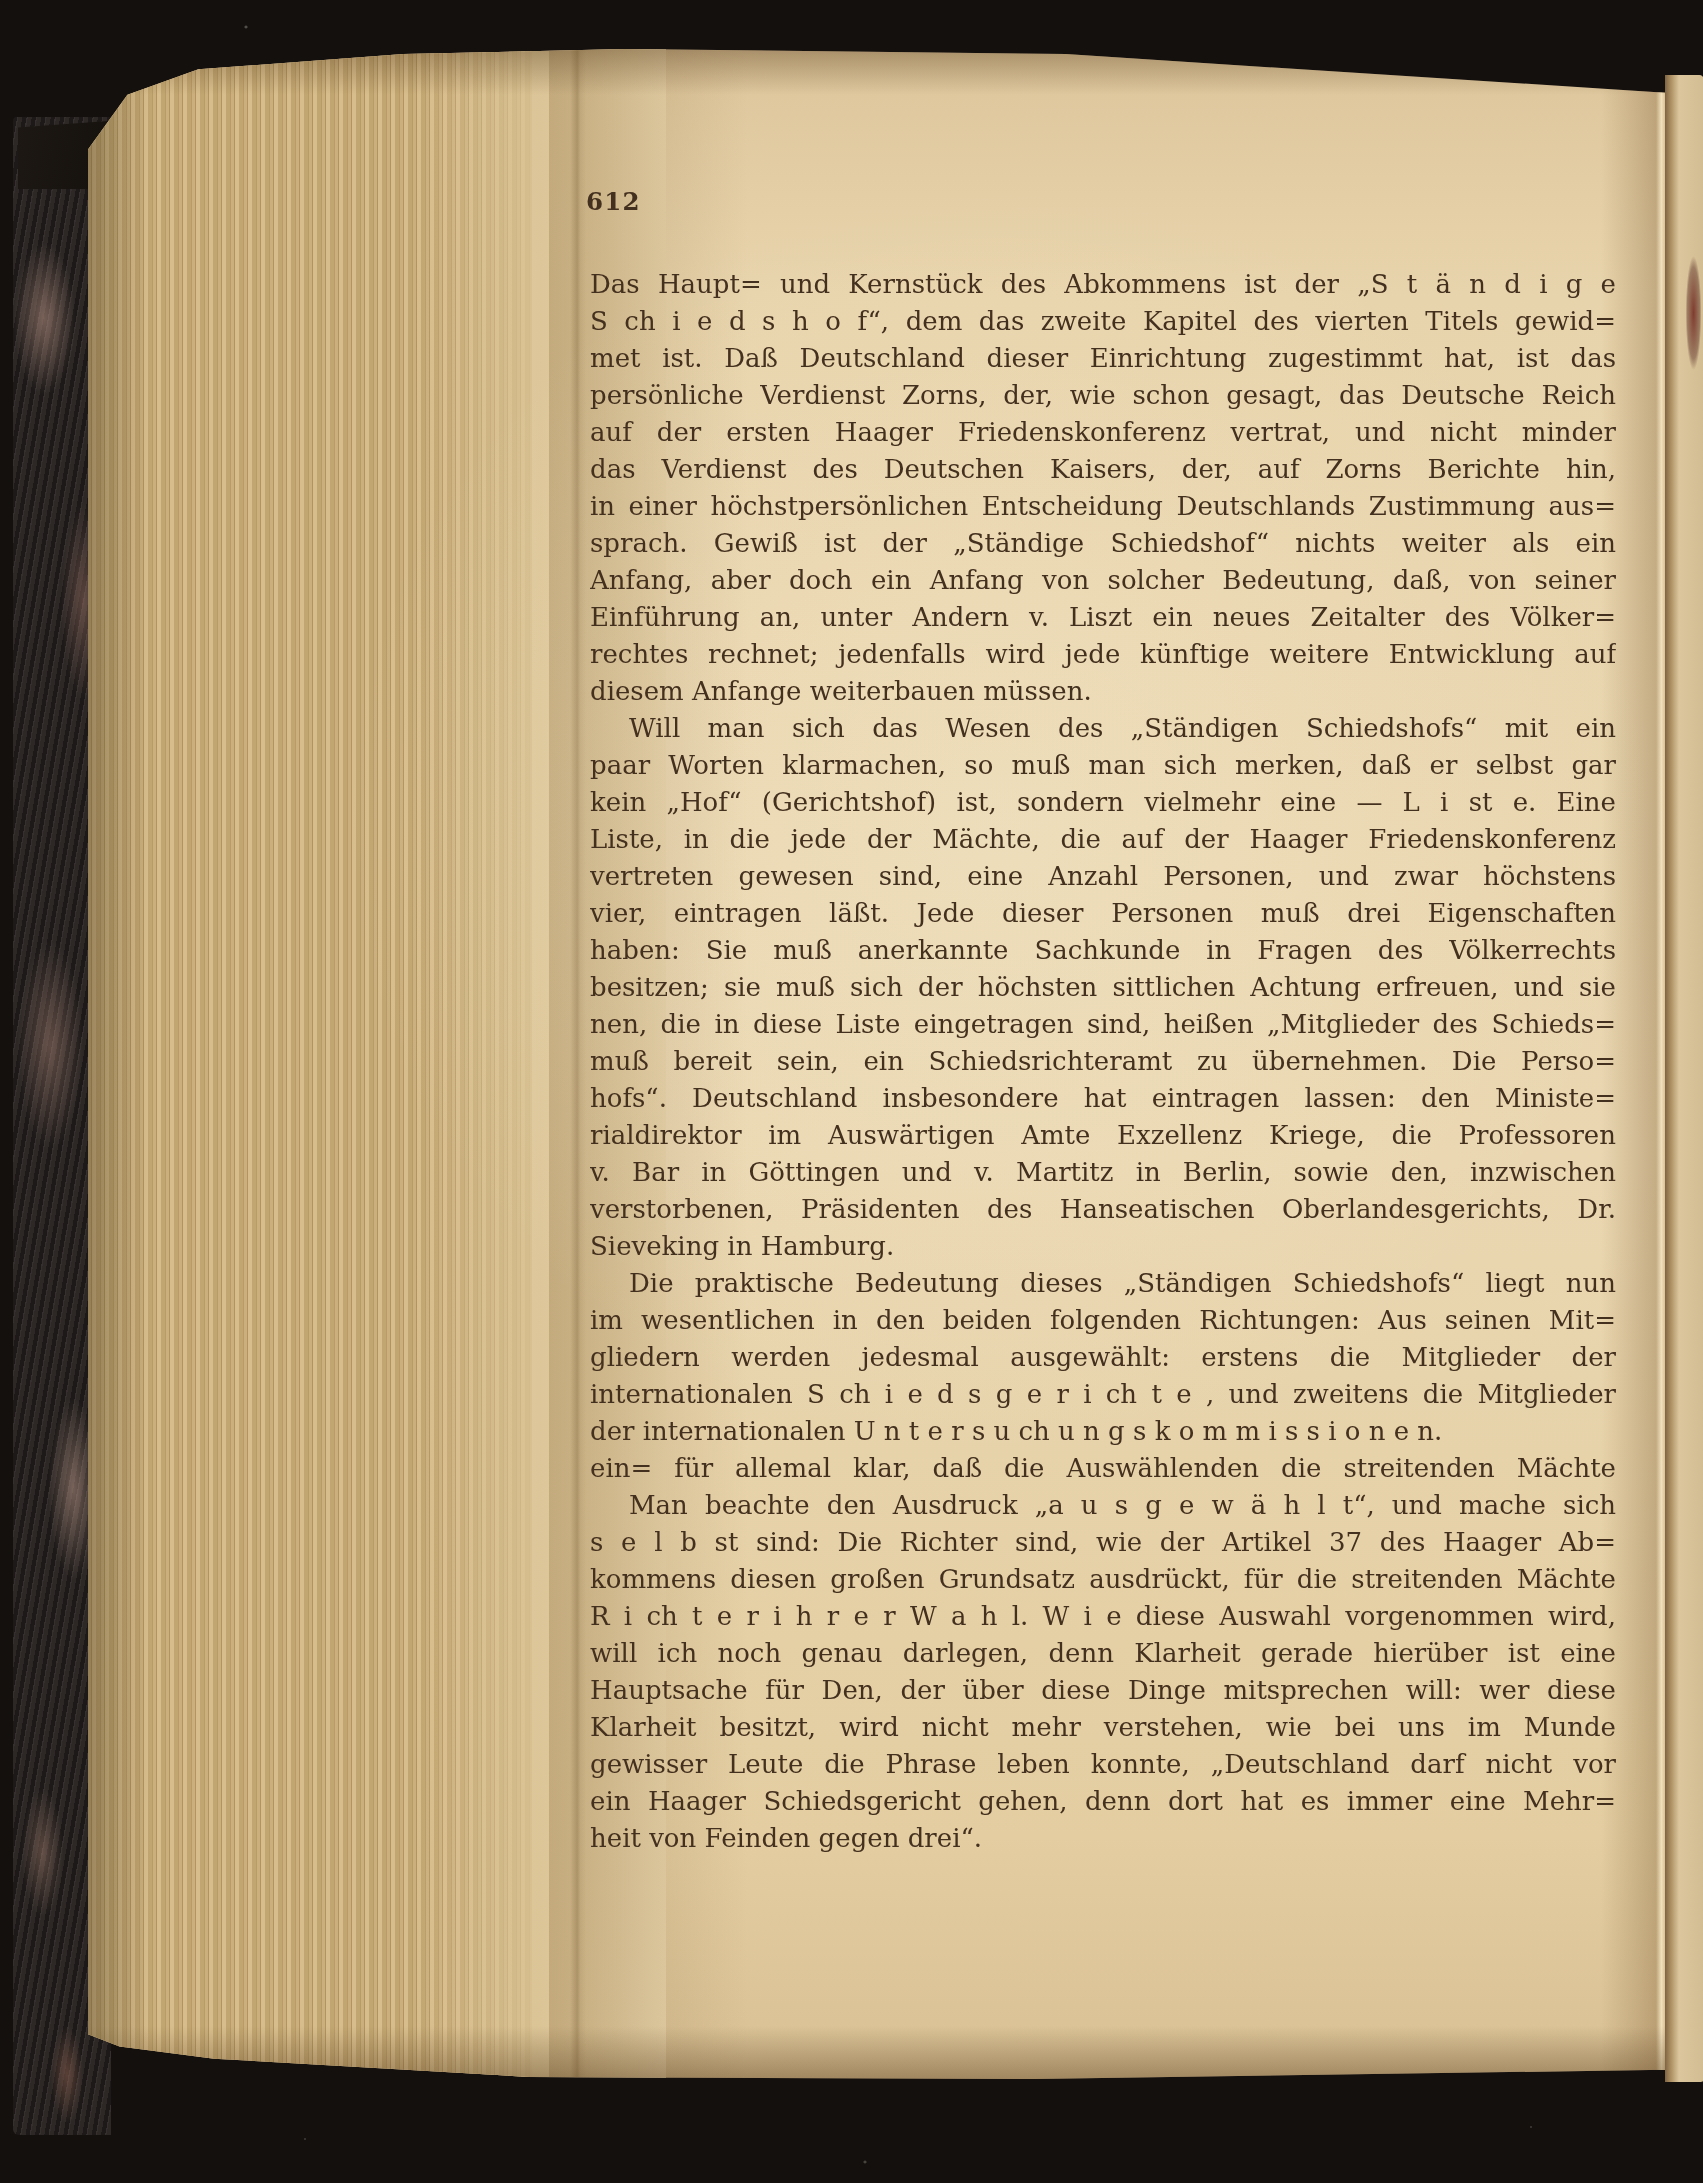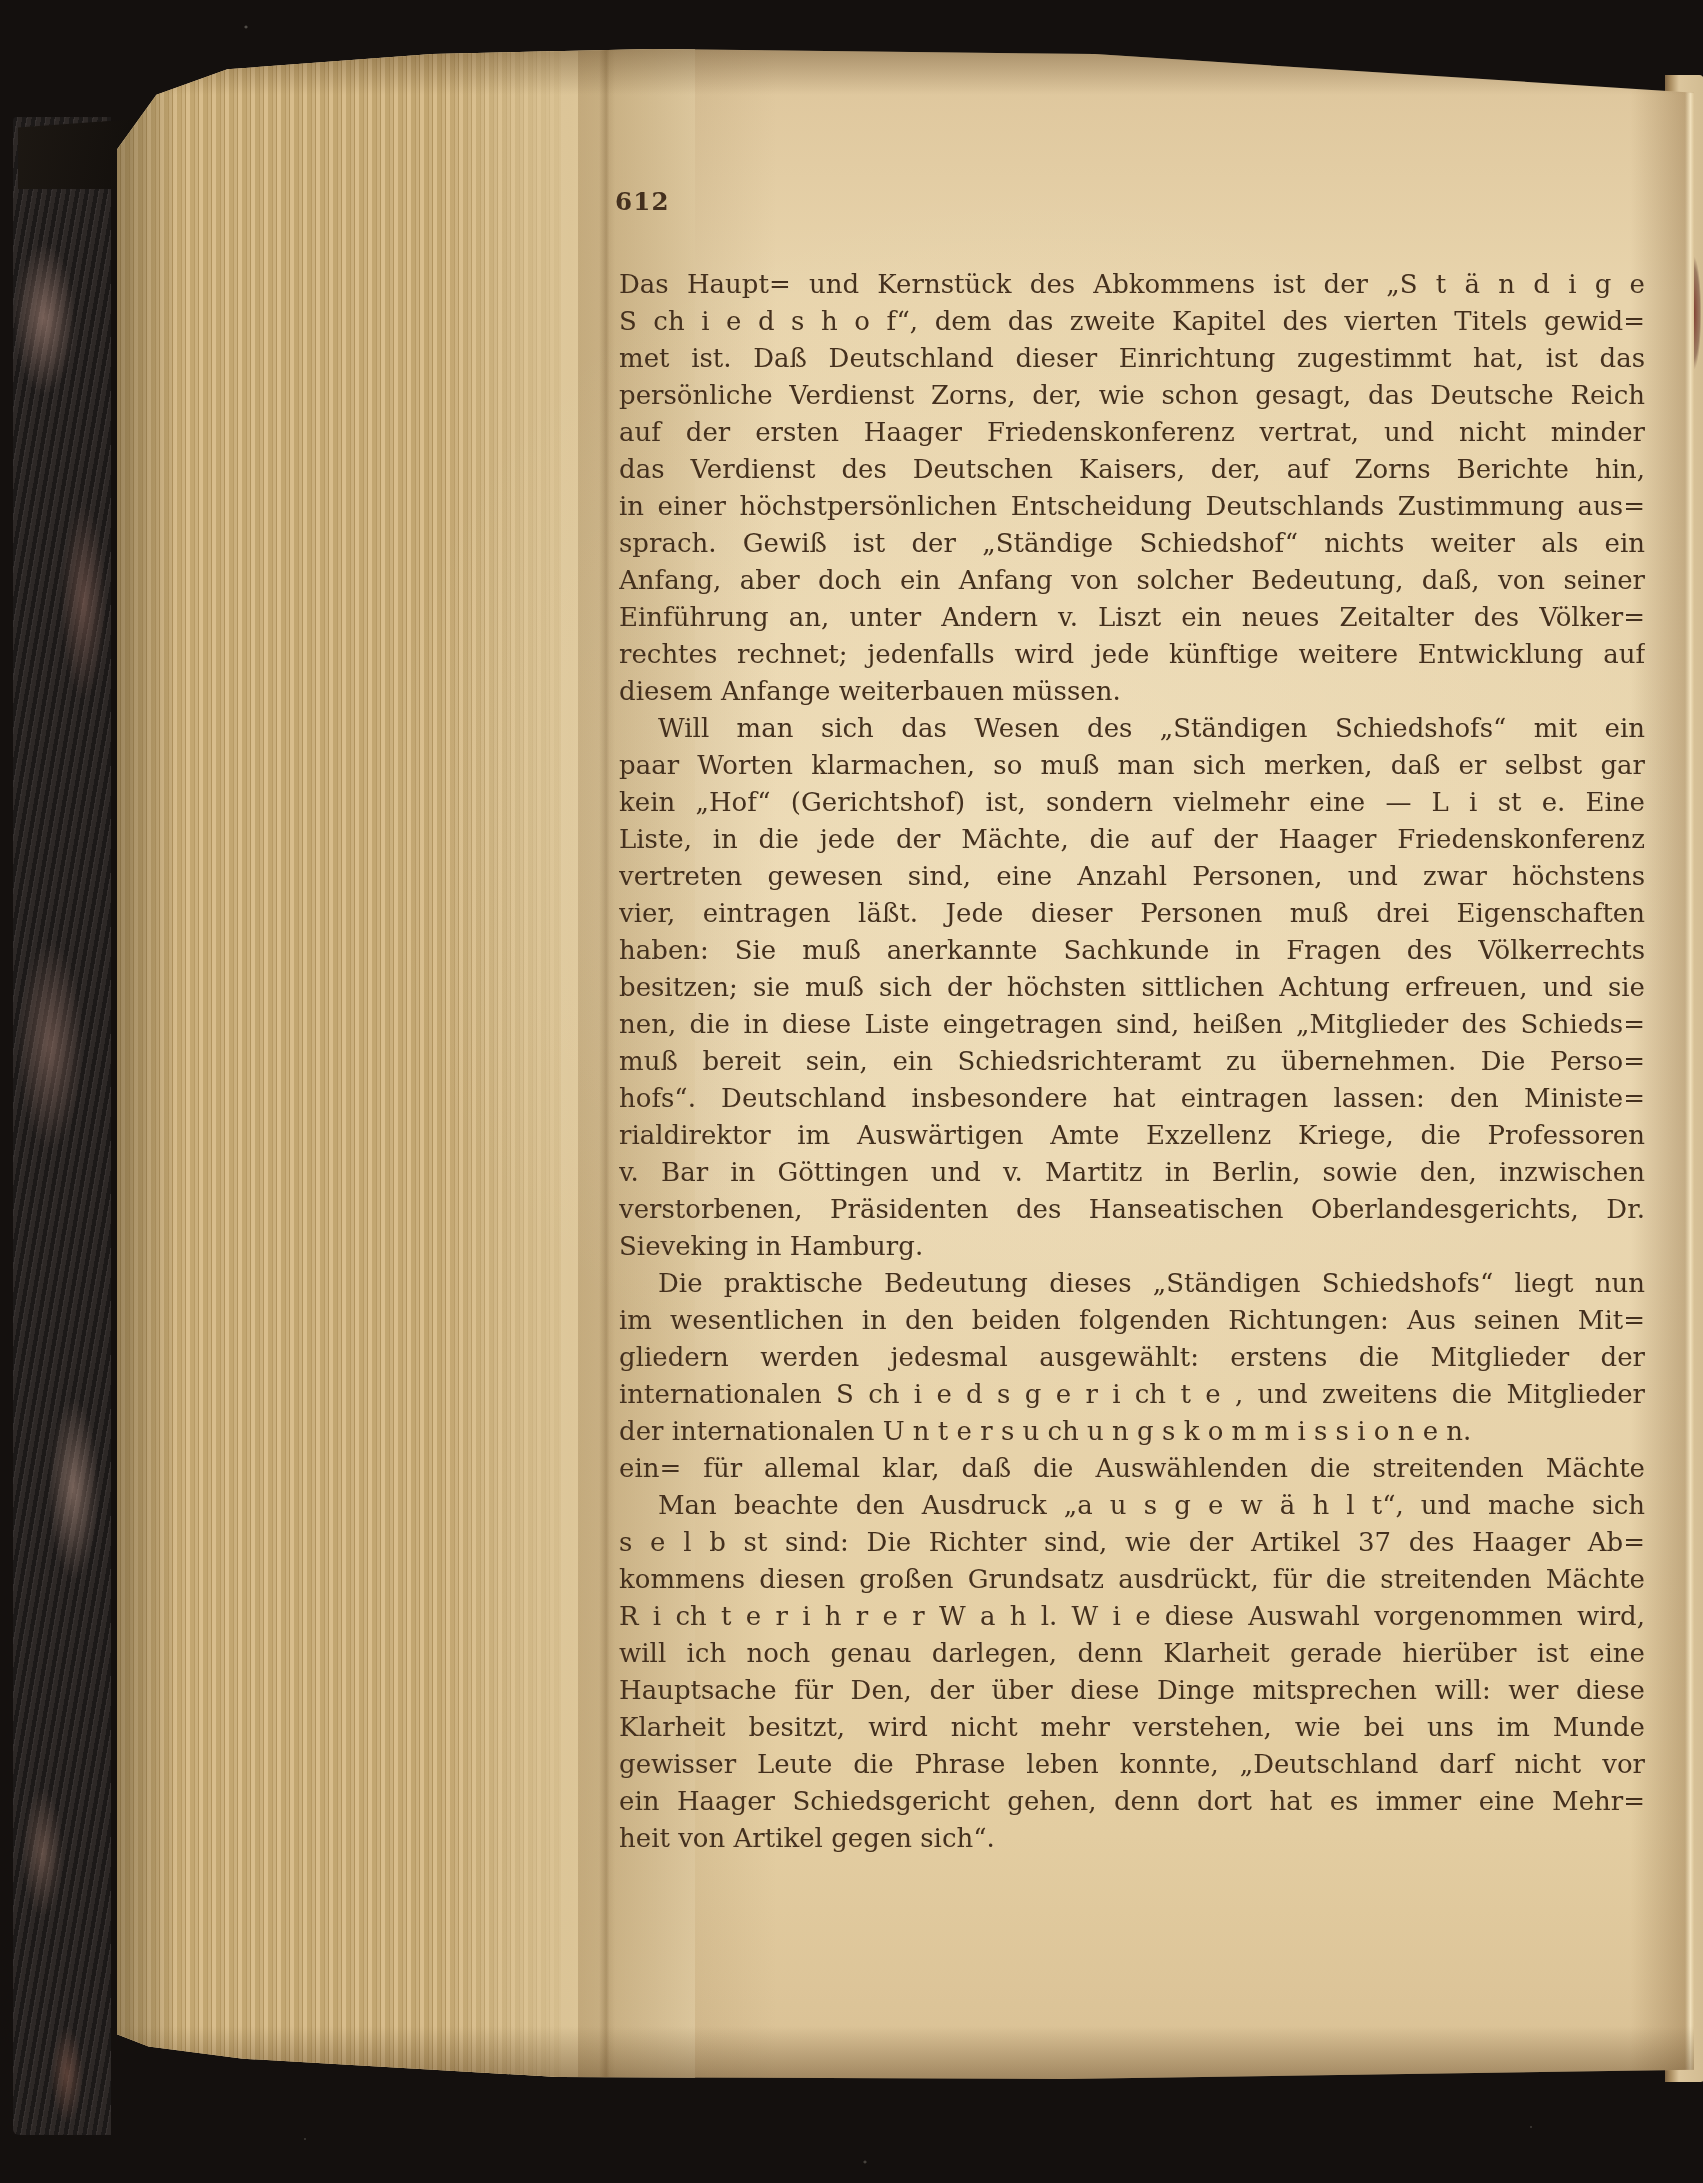--- a/index.html
+++ b/index.html
@@ -64,21 +64,20 @@
   }
 
   
   .book {
     left: 88px; top: 48px; width: 1577px; height: 2031px;
     background:
       linear-gradient(180deg, #ddc59b 0%, #e8d4ac 12%, #ead7b1 55%, #e3cda1 88%, #d9c094 100%);
     clip-path: polygon(
       0% 5.0%, 2.5% 2.3%, 7% 1.05%, 20% 0.3%, 34% 0.05%, 62% 0.3%, 100% 2.2%,
       100% 99.55%, 60% 100%, 28% 99.9%, 8% 99.0%, 2% 98.4%, 0% 97.8%);
-    margin-left: 29px;
   }
   .book > div { position: absolute; pointer-events: none; }
 
   .page-edges {
     left: 0; top: 0; bottom: 0; width: 444px;
     background:
       linear-gradient(90deg, rgba(96,78,46,0.50), rgba(96,78,46,0) 14%),
       repeating-linear-gradient(90deg,
         #cbb07e 0 2.9px, #b1945f 2.9px 4.1px, #d8bd8c 4.1px 7.6px,
         #c2a671 7.6px 11.7px, #b89b66 11.7px 13px);
@@ -196,16 +195,16 @@
       <div class="line">ein= für allemal klar, daß die Auswählenden die streitenden Mächte</div>
       <div class="line indent">Man beachte den Ausdruck „a u s g e w ä h l t“, und mache sich</div>
       <div class="line">s e l b st sind: Die Richter sind, wie der Artikel 37 des Haager Ab=</div>
       <div class="line">kommens diesen großen Grundsatz ausdrückt, für die streitenden Mächte</div>
       <div class="line">R i ch t e r i h r e r W a h l. W i e diese Auswahl vorgenommen wird,</div>
       <div class="line">will ich noch genau darlegen, denn Klarheit gerade hierüber ist eine</div>
       <div class="line">Hauptsache für Den, der über diese Dinge mitsprechen will: wer diese</div>
       <div class="line">Klarheit besitzt, wird nicht mehr verstehen, wie bei uns im Munde</div>
       <div class="line">gewisser Leute die Phrase leben konnte, „Deutschland darf nicht vor</div>
       <div class="line">ein Haager Schiedsgericht gehen, denn dort hat es immer eine Mehr=</div>
-      <div class="line last">heit von Artikel gegen sich“.</div>
+      <div class="line last">heit von Feinden gegen drei“.</div>
     </div>
 </div>
 
 
 </body></html>

